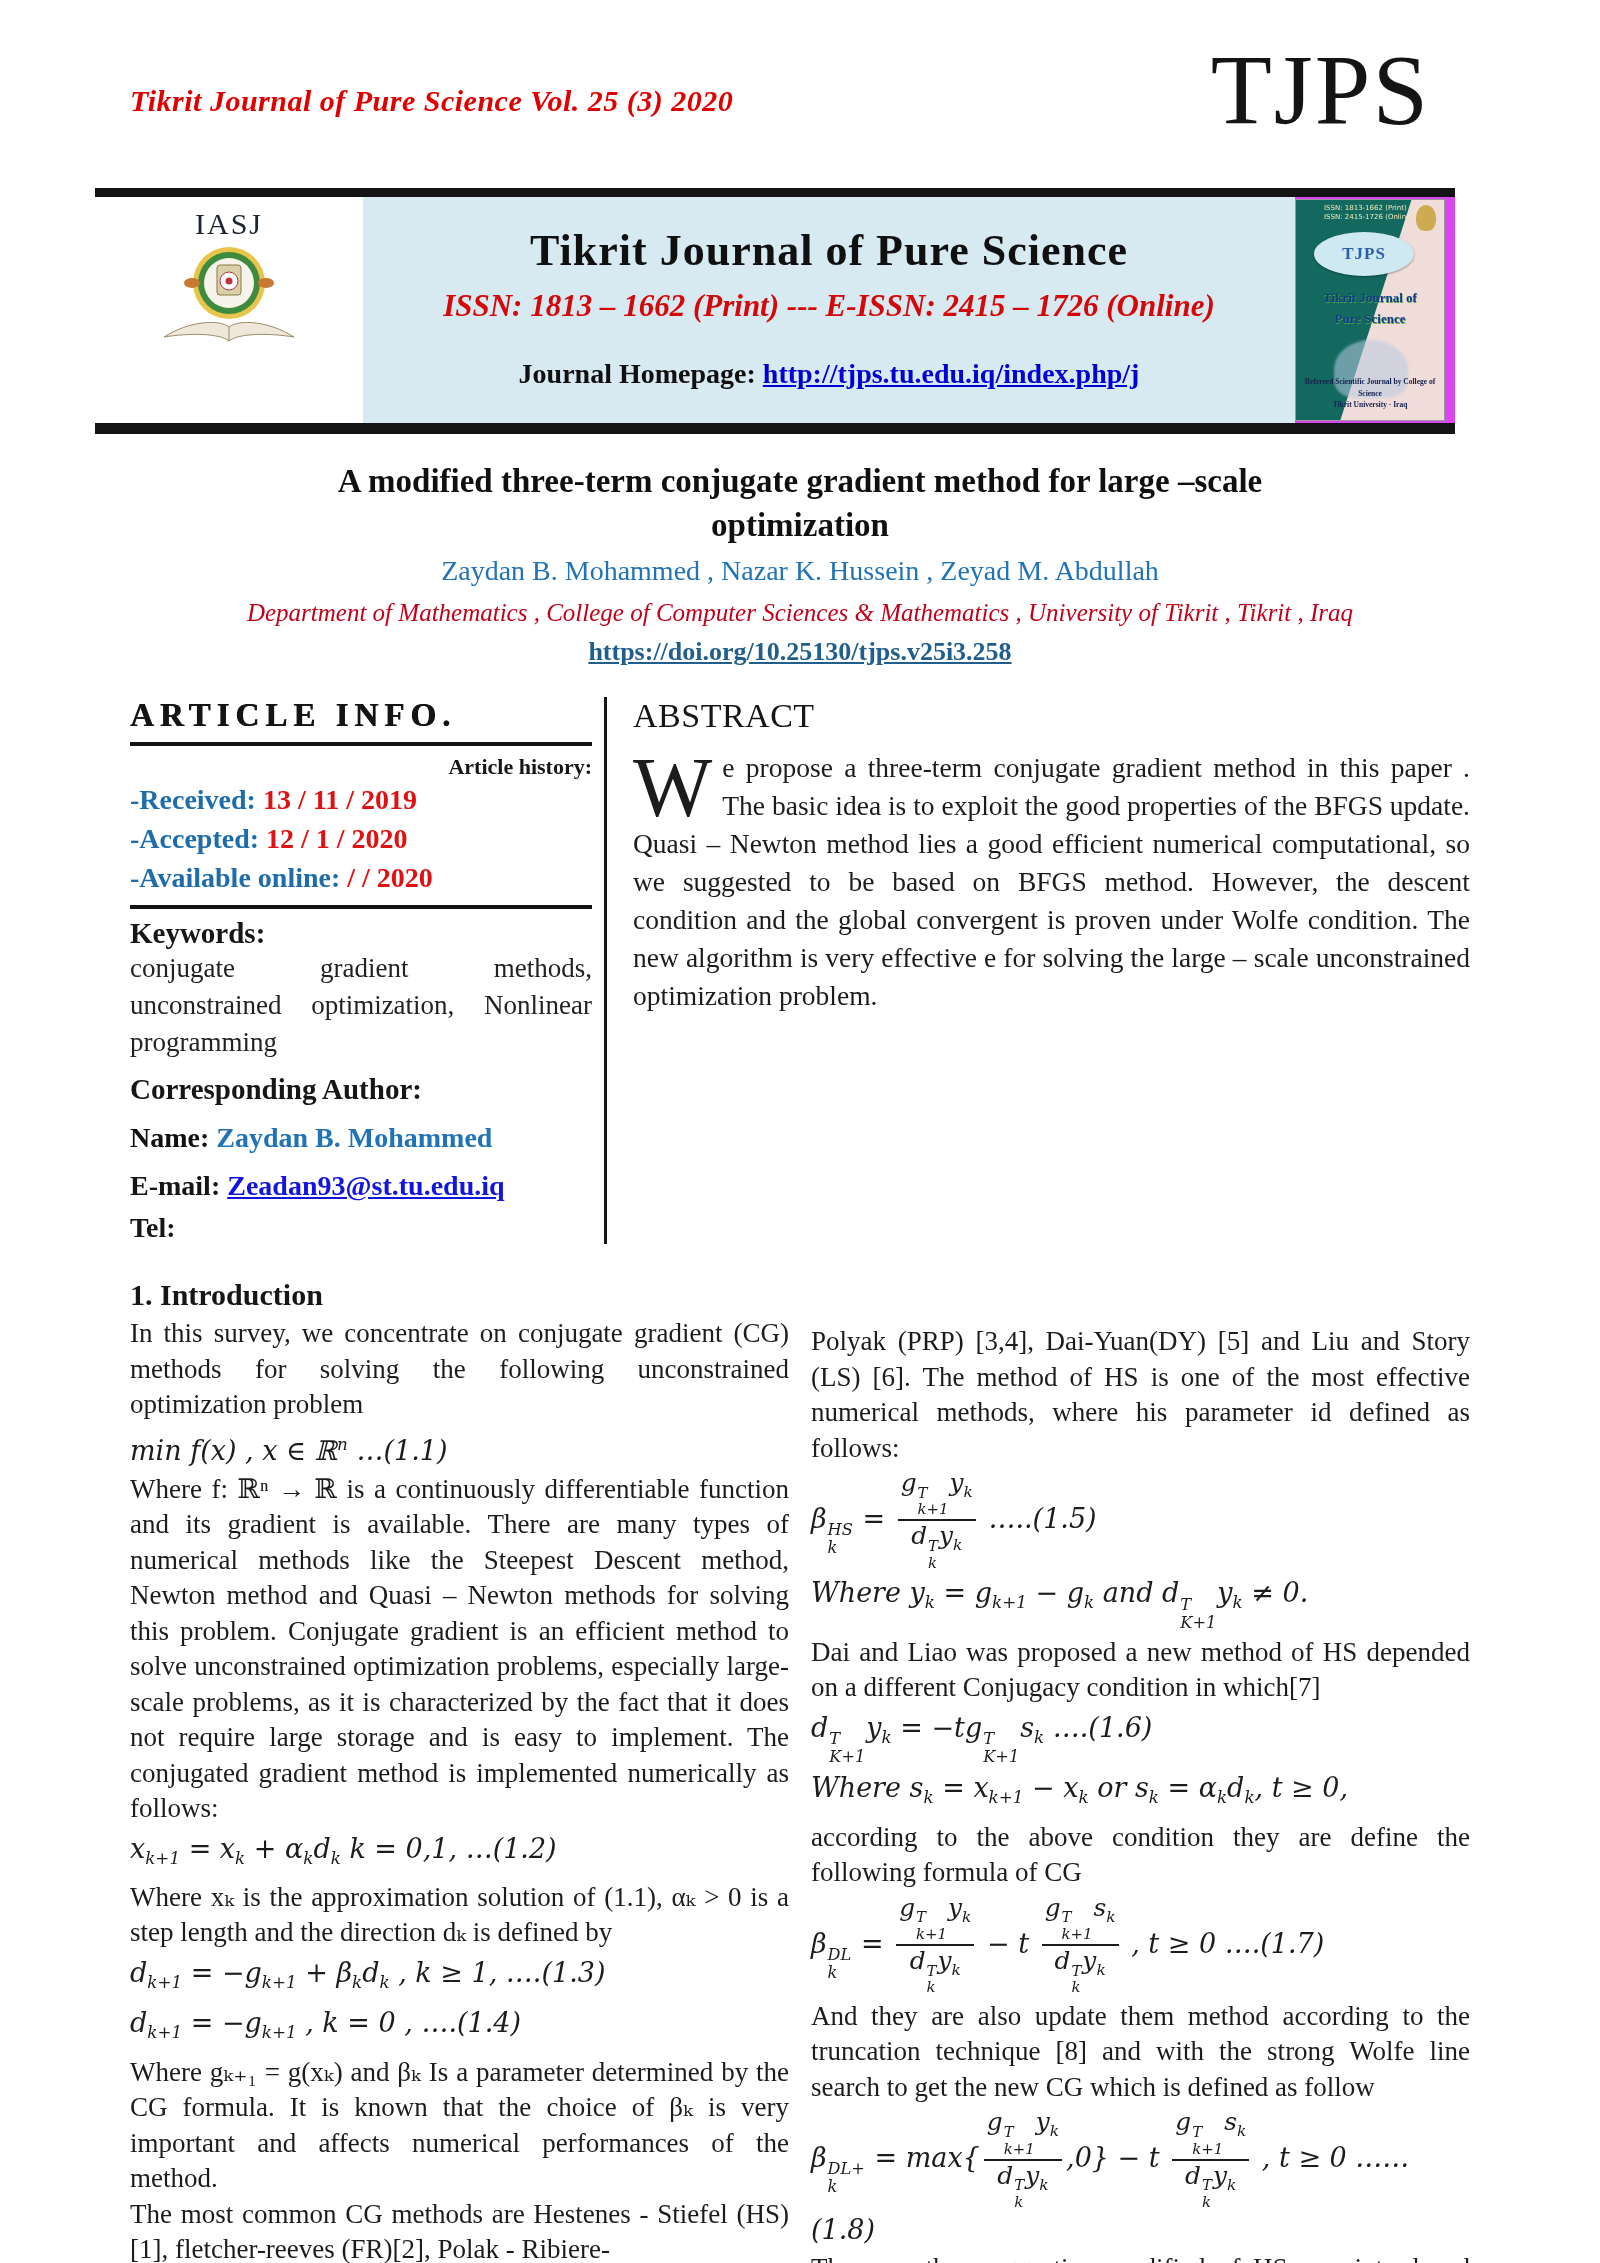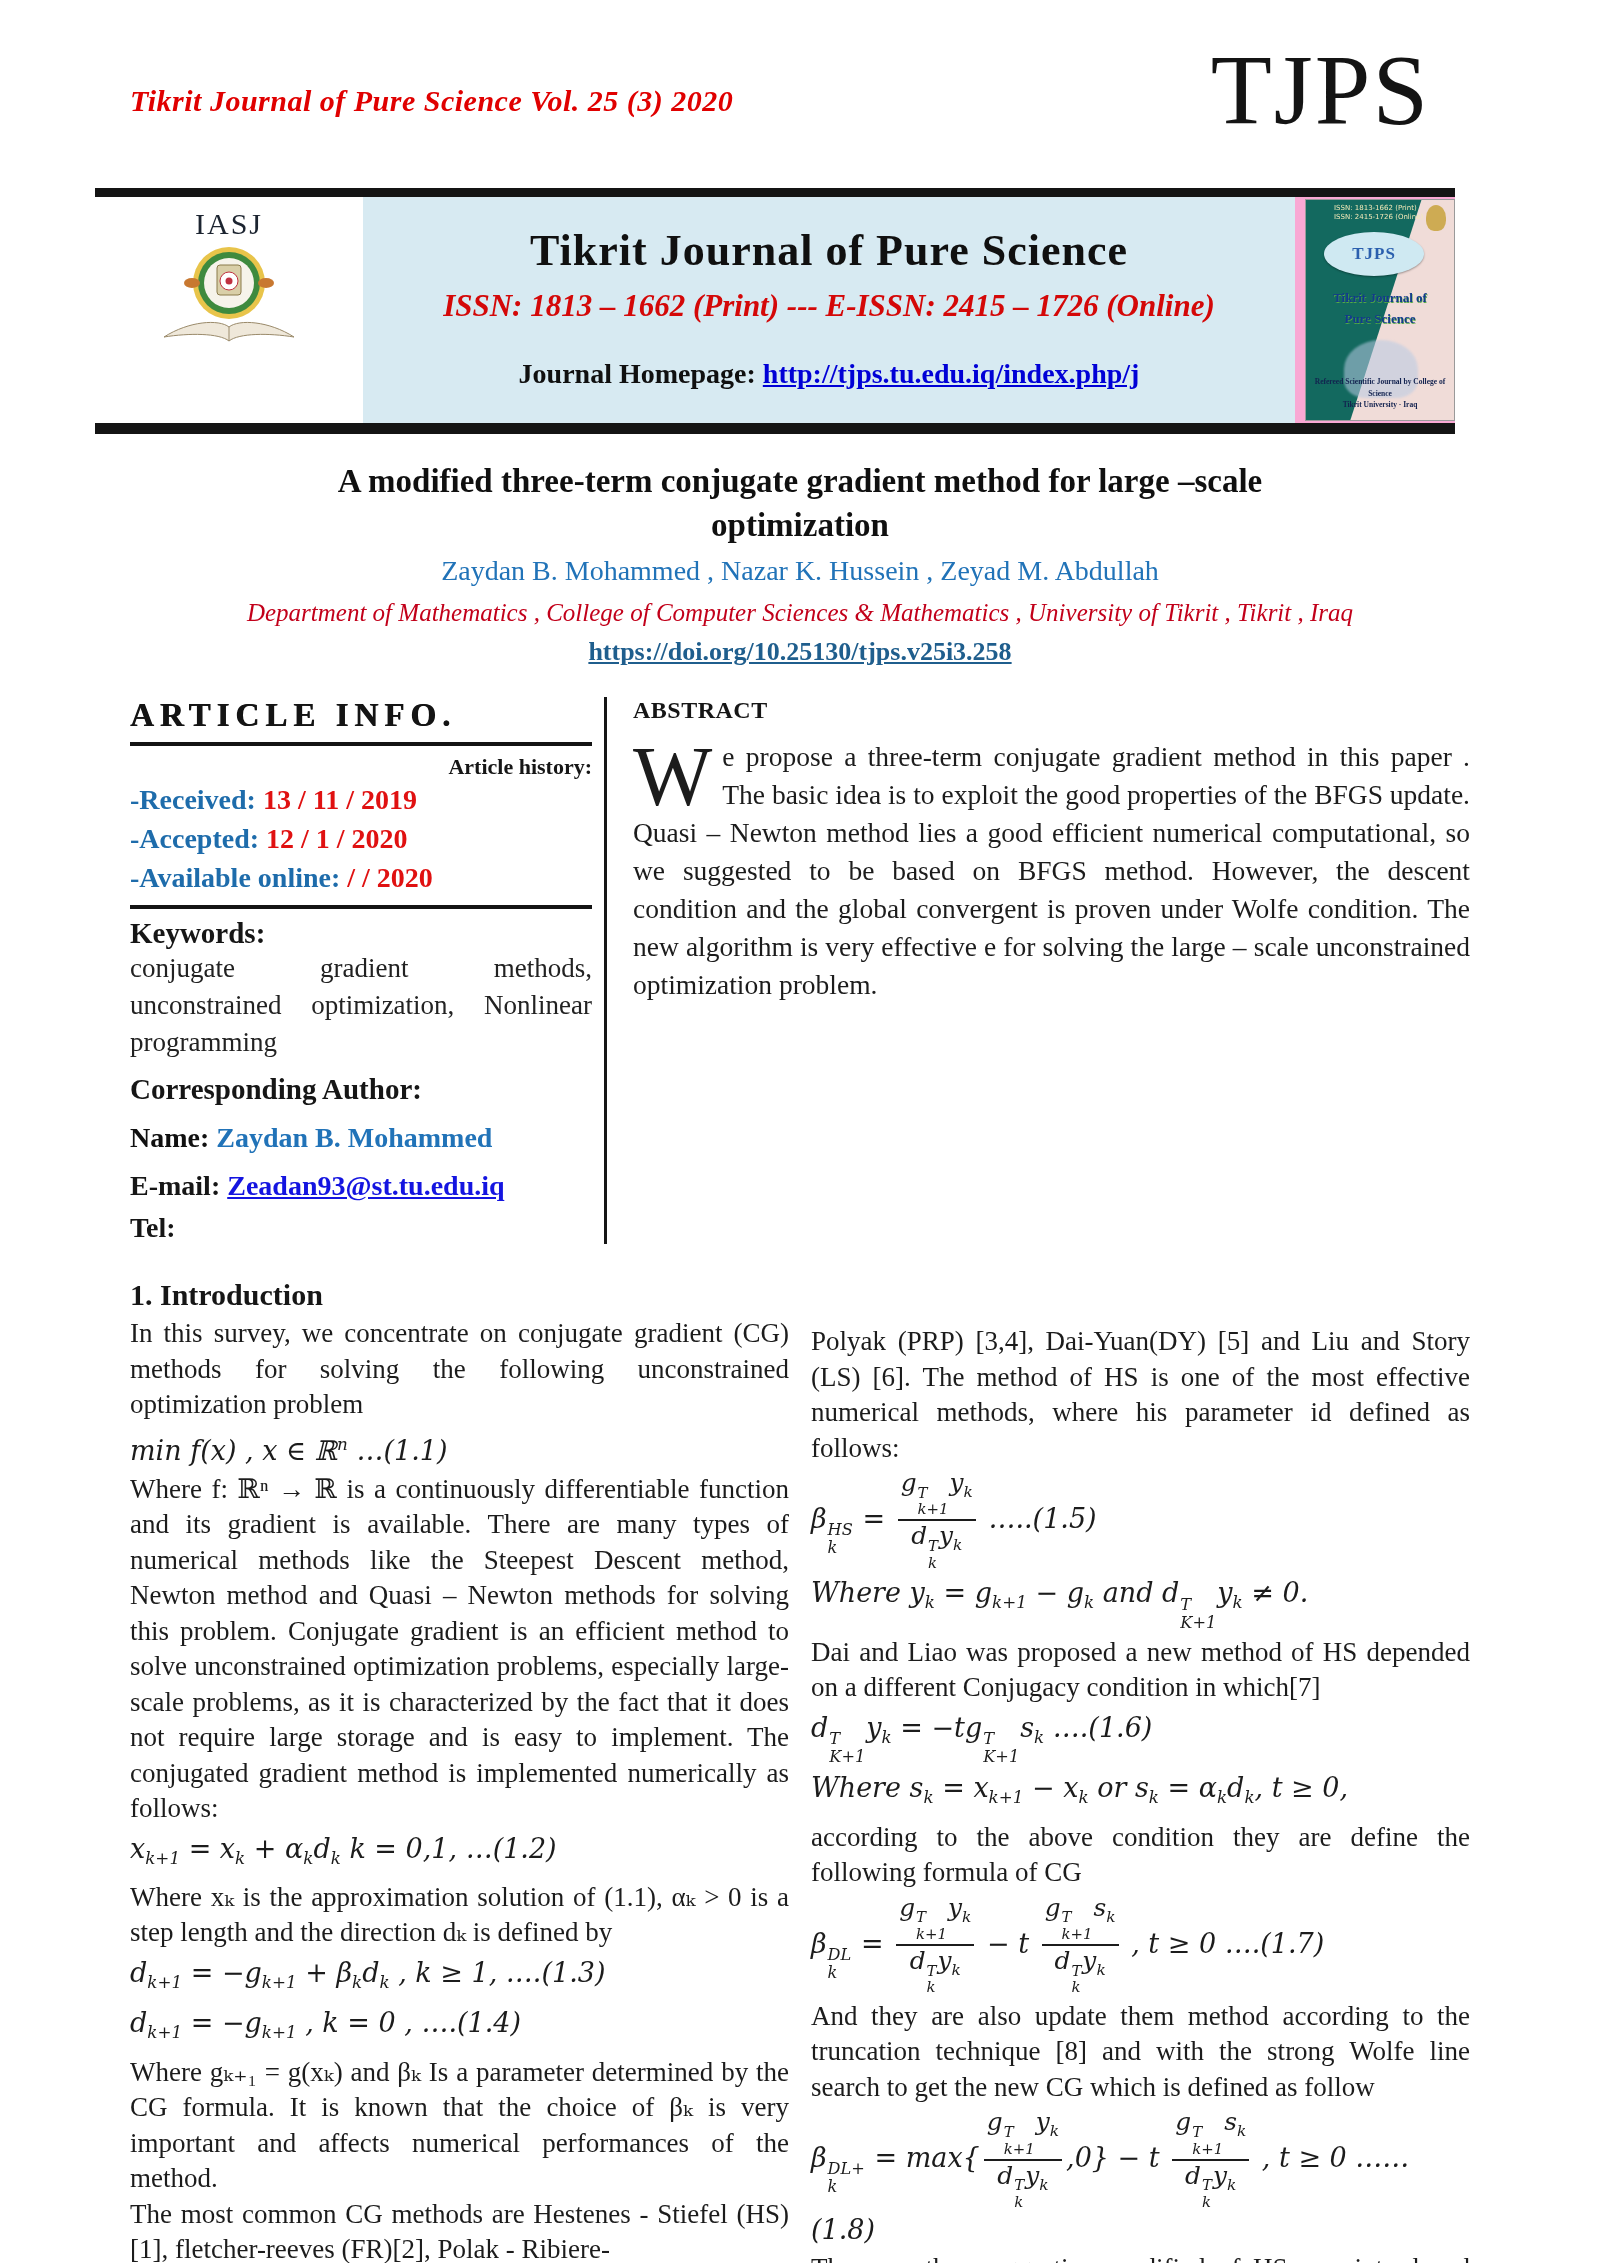--- a/index.html
+++ b/index.html
@@ -22,21 +22,21 @@
   
   .banner { display:flex; margin:0 145px 0 95px; height:226px; }
   .banner-left { width:268px; background:#ffffff; display:flex; flex-direction:column; align-items:center; justify-content:flex-start; padding-top:10px; }
   .iasj-name { font-size:30px; letter-spacing:2px; color:#1c2430; }
   .iasj-arabic { font-size:24px; font-weight:bold; color:#2a44a8; margin-top:2px; direction:rtl; font-family:"DejaVu Sans",sans-serif; text-shadow:0 0 1px #98a0c8; }
   .banner-center { flex:1; background:#d7eaf2; text-align:center; padding-top:28px; }
   .banner-title { font-size:44px; font-weight:bold; color:#101010; letter-spacing:1px; }
   .banner-issn { font-size:31px; font-weight:bold; font-style:italic; color:#d40808; margin-top:12px; }
   .banner-home { font-size:28px; font-weight:bold; color:#101010; margin-top:34px; }
   .banner-home a { color:#0000d6; }
-  .banner-right { width:160px; background:#f9a8d4; display:flex; align-items:center; justify-content:flex-end; }
+  .banner-right { width:160px; background:#d946ef; display:flex; align-items:center; justify-content:flex-start; }
 
   
   .cover { width:150px; height:222px; background:#f0dcd8; position:relative; overflow:hidden; border:1px solid #9a9a9a; }
   .cover-band { position:absolute; left:0; top:0; width:100%; height:100%;
      background:#13695f; clip-path:polygon(0 0, 78% 0, 30% 100%, 0 100%); }
   .cover-topstrip { position:absolute; top:4px; left:28px; font-size:7px; color:#f3e9b8; font-family:"DejaVu Sans",sans-serif; line-height:1.3; filter:blur(.3px); }
   .cover-emblem-top { position:absolute; top:5px; right:8px; width:20px; height:26px; background:#c8a23c; border-radius:50% 50% 40% 40%; opacity:.85; }
   .cover-ellipse { position:absolute; top:32px; left:18px; width:100px; height:44px; background:#cfe9f2; border-radius:50%; display:flex; align-items:center; justify-content:center; box-shadow:0 1px 2px rgba(0,0,0,.35); }
   .cover-ellipse span { font-size:17px; font-weight:bold; color:#2b5fae; letter-spacing:1px; }
   .cover-name { position:absolute; top:88px; width:100%; text-align:center; font-size:13px; font-weight:bold; color:#123a8c; line-height:1.6; text-shadow:.5px .5px 0 #5a4; }
@@ -69,21 +69,21 @@
   .kw-label { font-size:29px; font-weight:bold; margin-top:6px; }
   .kw-text { font-size:27px; line-height:37px; text-align:justify; color:#222; }
   .corr-label { font-size:29px; font-weight:bold; margin-top:12px; }
   .nm-row { font-size:28px; font-weight:bold; margin-top:16px; }
   .nm-row .lab { color:#101010; }
   .nm-row .val { color:#2173b8; }
   .em-row { font-size:28px; font-weight:bold; margin-top:16px; }
   .em-row a { color:#1414e0; text-decoration:underline; }
   .tel-row { font-size:28px; font-weight:bold; margin-top:10px; }
 
-  .abstract-heading { font-size:24px; font-weight:bold; letter-spacing:.5px; }
+  .abstract-heading { font-size:34px; font-weight:normal; letter-spacing:.5px; }
   .abstract-text { margin-top:14px; font-size:27.5px; line-height:38px; text-align:justify; color:#1c1c1c; }
   .dropcap { float:left; font-size:84px; line-height:66px; padding:6px 10px 0 0; font-weight:400; }
 
   
   .intro { display:flex; gap:22px; margin:34px 130px 0 130px; }
   .col { flex:1; }
   .col-right { padding-top:46px; }
   .sec-heading { font-size:30px; font-weight:bold; margin-bottom:4px; }
   .body-p { font-size:27px; line-height:35.5px; text-align:justify; color:#1c1c1c; }
   .math-line { font-family:"DejaVu Serif","Liberation Serif",serif; font-style:italic; font-size:27px; line-height:37px; margin:3px 0; color:#1c1c1c; display:block; }

